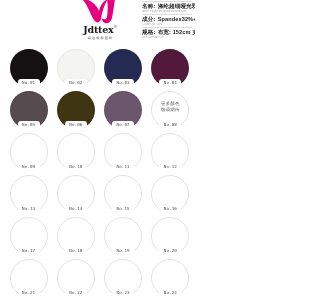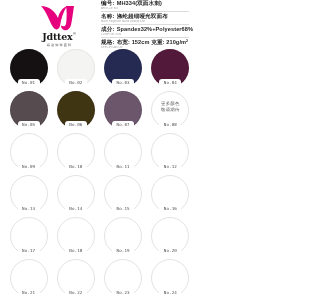--- a/index.html
+++ b/index.html
@@ -11,24 +11,25 @@
     width: 199px;
     height: 300px;
     overflow: hidden;
     font-family: "Liberation Sans", sans-serif;
     color: #333333;
   }
 
   
   .header {
     display: flex;
-    align-items: center;
+    align-items: flex-end;
     padding: 9px 4px 6px 21px;
     height: 46px;
     box-sizing: border-box;
+    margin-left: 41px;
   }
 
   .brand {
     width: 76px;
     flex: 0 0 76px;
     display: flex;
     flex-direction: column;
     align-items: center;
     justify-content: flex-start;
     padding-top: 2px;

